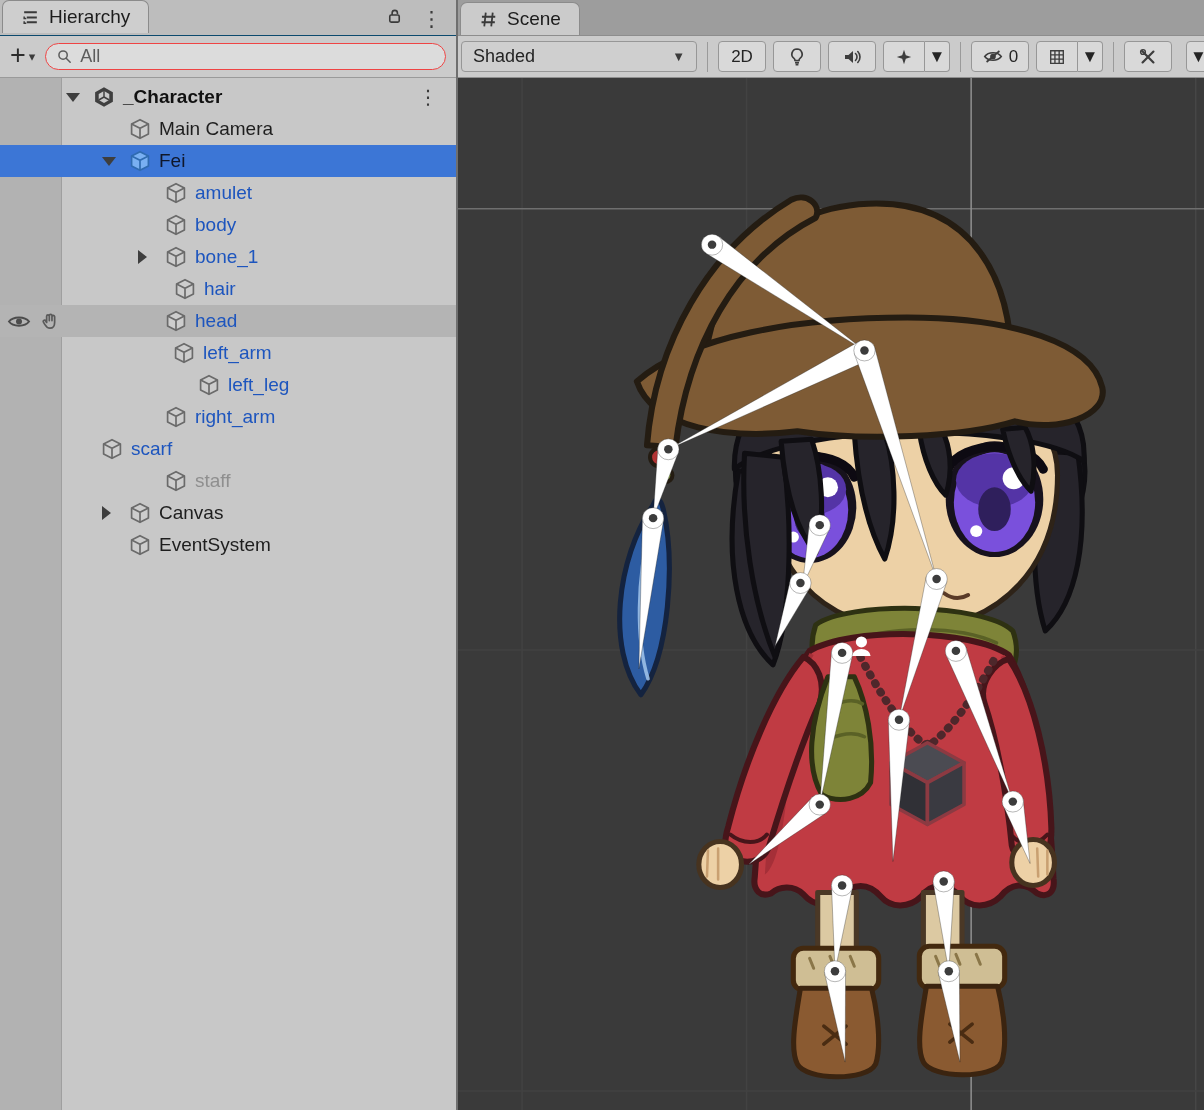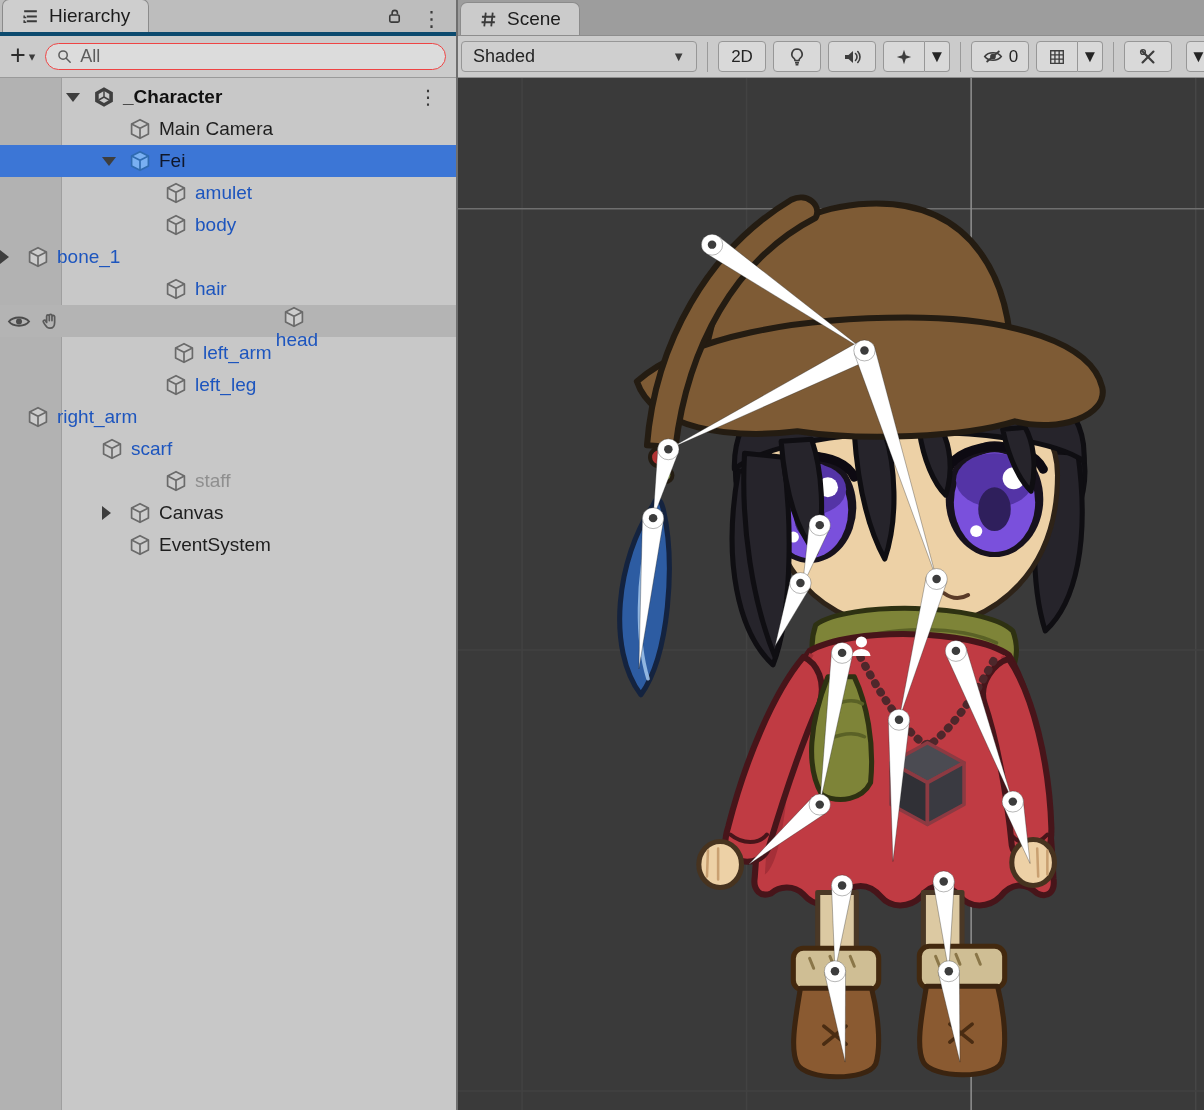--- a/index.html
+++ b/index.html
@@ -2,21 +2,21 @@
 <html><head>
 <meta charset="utf-8">
 <style>
   * { margin:0; padding:0; box-sizing:border-box; }
   html,body { width:1204px; height:1110px; overflow:hidden; }
   body { font-family:"Liberation Sans", sans-serif; background:#c8c8c8; }
   #root { width:1204px; height:1110px; display:flex; }
 
   
   #hierarchy { width:458px; min-width:458px; display:flex; flex-direction:column; background:#c8c8c8; border-right:2px solid #6f6f6f; }
-  .tabstrip { height:36px; background:#bdbdbd; display:flex; align-items:flex-end; position:relative; border-bottom:4px solid #0c4a6e; }
+  .tabstrip { height:36px; background:#bdbdbd; display:flex; align-items:flex-start; position:relative; border-bottom:1px solid #0c4a6e; }
   .tab { height:33px; background:#cecece; border:1px solid #8b8b8b; border-bottom:none; border-radius:7px 7px 0 0; display:flex; align-items:center; gap:9px; padding:0 18px; font-size:19px; color:#1c1c1c; margin-left:2px; }
   .tab .ticon { display:flex; width:19px; height:19px; }
   .strip-actions { position:absolute; right:12px; top:0; height:36px; display:flex; align-items:center; gap:16px; }
   .kebab { font-size:21px; color:#3a3a3a; line-height:1; padding:0 2px; }
   .htoolbar { height:42px; background:#cbcbcb; border-bottom:1px solid #9a9a9a; display:flex; align-items:center; padding:0 10px; gap:10px; }
   .add-btn { display:flex; align-items:center; gap:3px; color:#2c2c2c; }
   .add-btn .plus { font-size:27px; line-height:1; margin-top:-3px; }
   .caret { font-size:13px; color:#3c3c3c; }
   .search { flex:1; height:27px; background:#dcdcdc; border:1px solid #ef4444; border-radius:14px; display:flex; align-items:center; gap:7px; padding:0 10px; font-size:18px; color:#5c5c5c; }
   .search svg { flex:none; }
@@ -150,43 +150,43 @@
           <div class="row" style="padding-left: 138px;">
             <span class="arrow"></span>
             <span class="oicon">
               <svg viewBox="0 0 20 20">
                 <path d="M10 2.2 17 5.8 V14.2 L10 17.8 3 14.2 V5.8 Z" fill="#cdcdcd" stroke="#6a6a6a" stroke-width="1.4" stroke-linejoin="round"></path>
                 <path d="M3 5.8 L10 9.4 17 5.8 M10 9.4 V17.8" fill="none" stroke="#6a6a6a" stroke-width="1.4"></path>
               </svg>
             </span>
             <span class="label style-blue">body</span>
           </div>
-          <div class="row" style="">
+          <div class="row" style="padding-left: 138px;">
             <span class="arrow">
               <span class="tri-right"></span>
             </span>
             <span class="oicon">
               <svg viewBox="0 0 20 20">
                 <path d="M10 2.2 17 5.8 V14.2 L10 17.8 3 14.2 V5.8 Z" fill="#cdcdcd" stroke="#6a6a6a" stroke-width="1.4" stroke-linejoin="round"></path>
                 <path d="M3 5.8 L10 9.4 17 5.8 M10 9.4 V17.8" fill="none" stroke="#6a6a6a" stroke-width="1.4"></path>
               </svg>
             </span>
             <span class="label style-blue">bone_1</span>
           </div>
-          <div class="row" style="padding-left: 138px;">
+          <div class="row" style="padding-left: 138px; margin-left: 9px;">
             <span class="arrow"></span>
             <span class="oicon">
               <svg viewBox="0 0 20 20">
                 <path d="M10 2.2 17 5.8 V14.2 L10 17.8 3 14.2 V5.8 Z" fill="#cdcdcd" stroke="#6a6a6a" stroke-width="1.4" stroke-linejoin="round"></path>
                 <path d="M3 5.8 L10 9.4 17 5.8 M10 9.4 V17.8" fill="none" stroke="#6a6a6a" stroke-width="1.4"></path>
               </svg>
             </span>
             <span class="label style-blue">hair</span>
           </div>
-          <div class="row hover" style="padding-left: 138px; flex-direction: column;">
+          <div class="row hover" style="padding-left: 138px;">
             <div class="gutter-icons">
               <span style="display: flex;">
                 <svg width="24" height="15" viewBox="0 0 24 14">
                   <path d="M2 7 C6 1.5 18 1.5 22 7 C18 12.5 6 12.5 2 7 Z" fill="none" stroke="#4c4c4c" stroke-width="2"></path>
                   <circle cx="12" cy="7" r="3" fill="#4c4c4c"></circle>
                 </svg>
               </span>
               <span style="display: flex;">
                 <svg width="19" height="19" viewBox="0 0 20 20">
                   <path d="M7 11 V4.5 a1.4 1.4 0 0 1 2.8 0 V9 M9.8 9 V3.8 a1.4 1.4 0 0 1 2.8 0 V9 M12.6 9 V5 a1.4 1.4 0 0 1 2.8 0 V11 C15.4 15 13.5 17 10.5 17 C8 17 6.5 15.6 5 13 L3.6 10.6 a1.3 1.3 0 0 1 2.2 -1.4 L7 11" fill="none" stroke="#5a5a5a" stroke-width="1.8" stroke-linejoin="round" stroke-linecap="round"></path>
@@ -205,31 +205,31 @@
           <div class="row" style="padding-left: 138px; margin-left: 8px;">
             <span class="arrow"></span>
             <span class="oicon">
               <svg viewBox="0 0 20 20">
                 <path d="M10 2.2 17 5.8 V14.2 L10 17.8 3 14.2 V5.8 Z" fill="#cdcdcd" stroke="#6a6a6a" stroke-width="1.4" stroke-linejoin="round"></path>
                 <path d="M3 5.8 L10 9.4 17 5.8 M10 9.4 V17.8" fill="none" stroke="#6a6a6a" stroke-width="1.4"></path>
               </svg>
             </span>
             <span class="label style-blue">left_arm</span>
           </div>
+          <div class="row" style="padding-left: 138px; margin-left: 33px;">
+            <span class="arrow"></span>
+            <span class="oicon">
+              <svg viewBox="0 0 20 20">
+                <path d="M10 2.2 17 5.8 V14.2 L10 17.8 3 14.2 V5.8 Z" fill="#cdcdcd" stroke="#6a6a6a" stroke-width="1.4" stroke-linejoin="round"></path>
+                <path d="M3 5.8 L10 9.4 17 5.8 M10 9.4 V17.8" fill="none" stroke="#6a6a6a" stroke-width="1.4"></path>
+              </svg>
+            </span>
+            <span class="label style-blue">left_leg</span>
+          </div>
           <div class="row" style="padding-left: 138px;">
-            <span class="arrow"></span>
-            <span class="oicon">
-              <svg viewBox="0 0 20 20">
-                <path d="M10 2.2 17 5.8 V14.2 L10 17.8 3 14.2 V5.8 Z" fill="#cdcdcd" stroke="#6a6a6a" stroke-width="1.4" stroke-linejoin="round"></path>
-                <path d="M3 5.8 L10 9.4 17 5.8 M10 9.4 V17.8" fill="none" stroke="#6a6a6a" stroke-width="1.4"></path>
-              </svg>
-            </span>
-            <span class="label style-blue">left_leg</span>
-          </div>
-          <div class="row" style="">
             <span class="arrow"></span>
             <span class="oicon">
               <svg viewBox="0 0 20 20">
                 <path d="M10 2.2 17 5.8 V14.2 L10 17.8 3 14.2 V5.8 Z" fill="#cdcdcd" stroke="#6a6a6a" stroke-width="1.4" stroke-linejoin="round"></path>
                 <path d="M3 5.8 L10 9.4 17 5.8 M10 9.4 V17.8" fill="none" stroke="#6a6a6a" stroke-width="1.4"></path>
               </svg>
             </span>
             <span class="label style-blue">right_arm</span>
           </div>
           <div class="row" style="padding-left: 60px; margin-left: 14px;">

